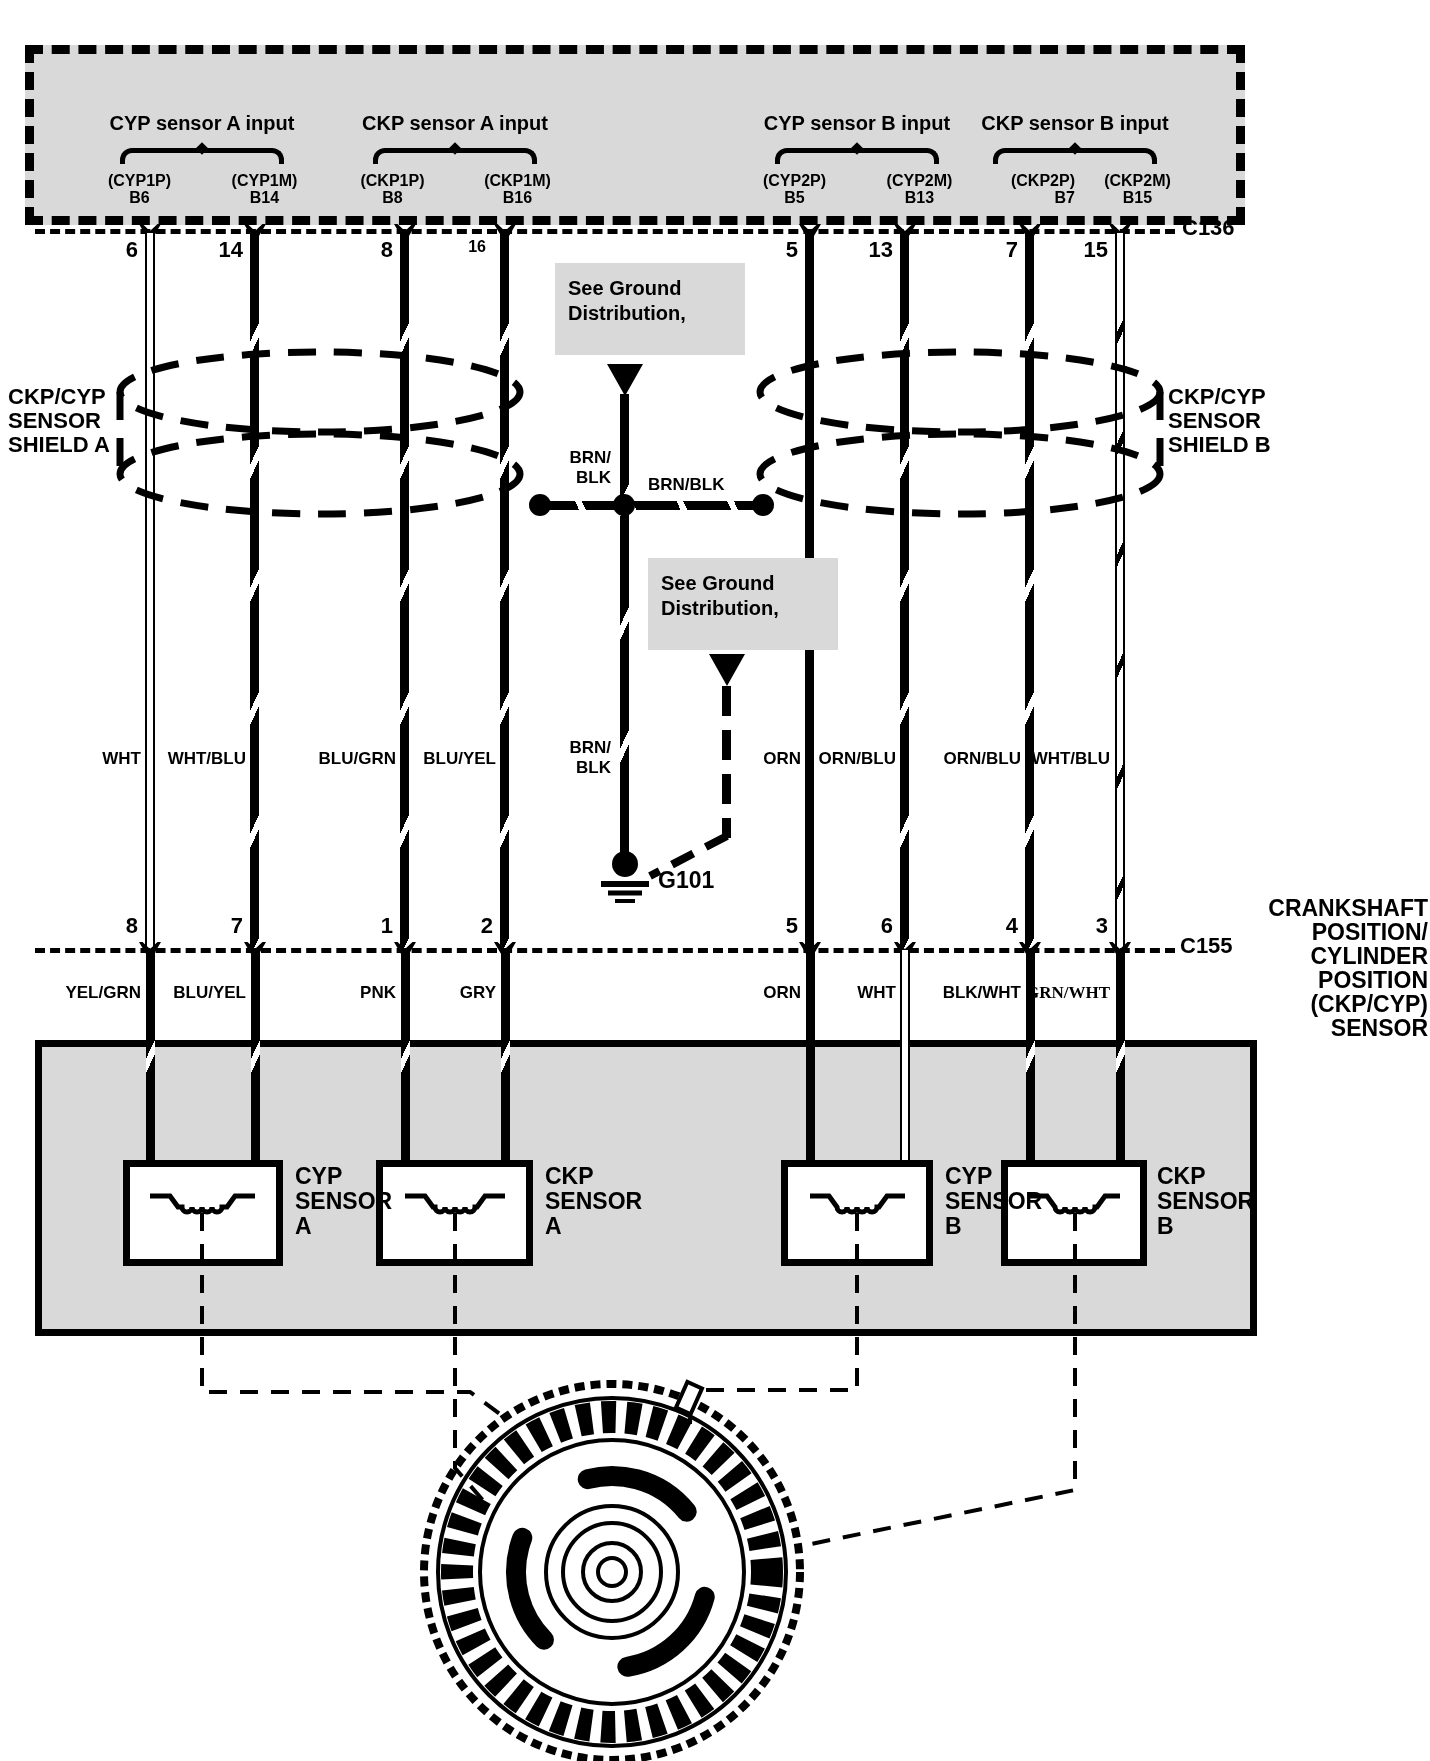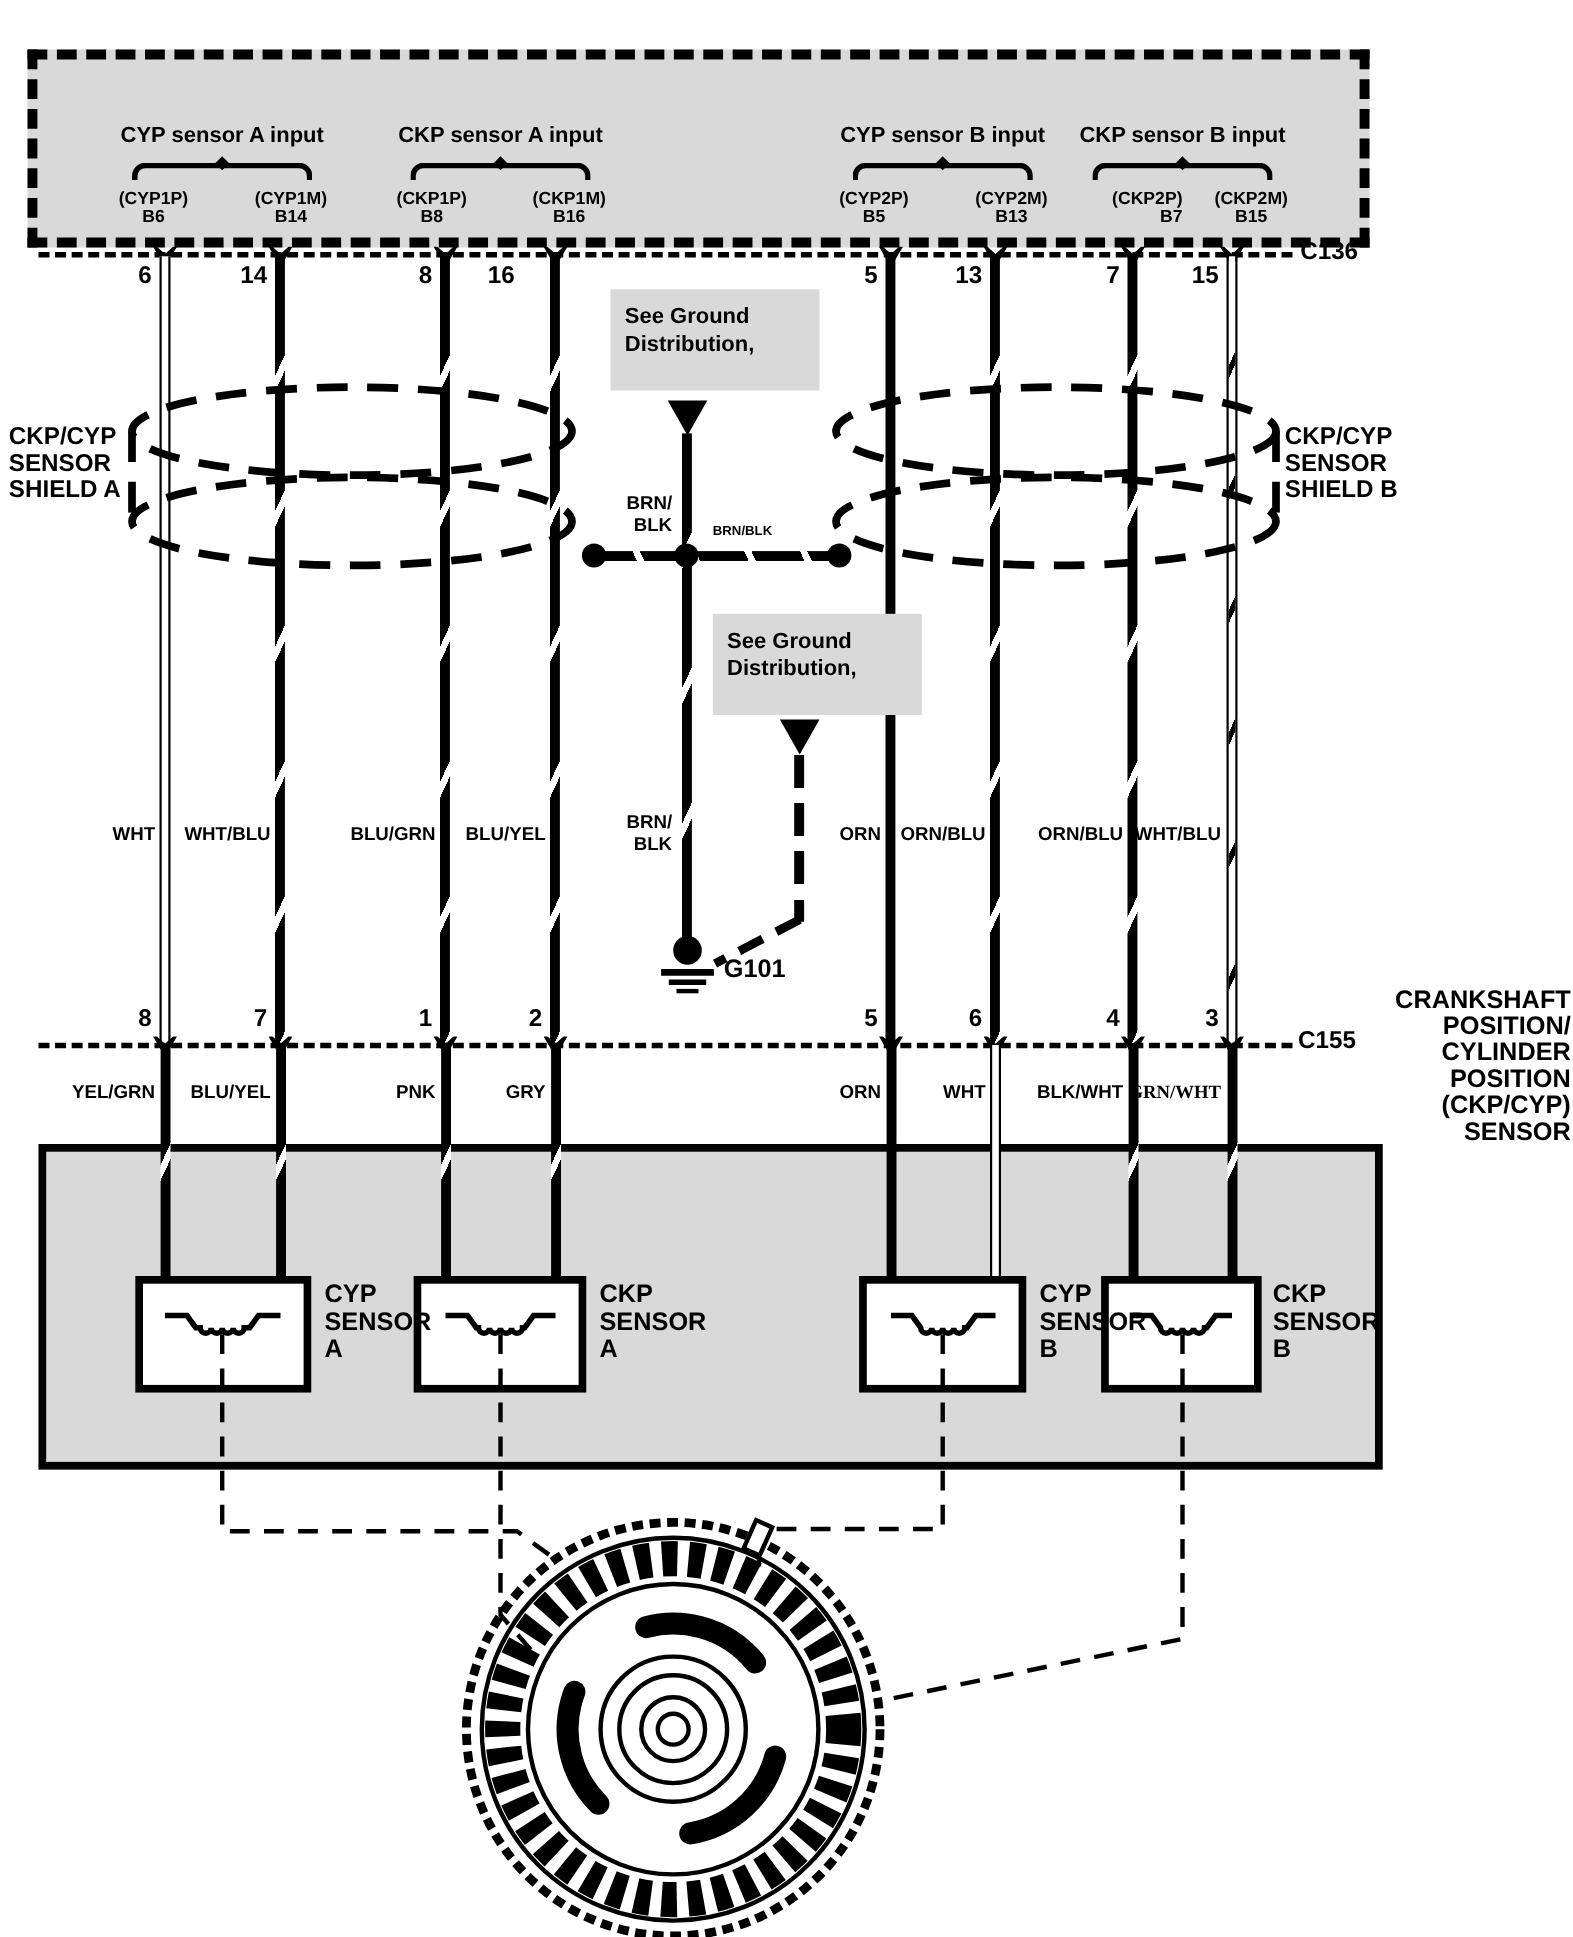--- a/index.html
+++ b/index.html
@@ -97,21 +97,21 @@
   <div class="plug" style="left:244px; top:224px;"></div>
   <div class="plug" style="left:394px; top:224px;"></div>
   <div class="plug" style="left:494px; top:224px;"></div>
   <div class="plug" style="left:799px; top:224px;"></div>
   <div class="plug" style="left:894px; top:224px;"></div>
   <div class="plug" style="left:1019px; top:224px;"></div>
   <div class="plug" style="left:1109px; top:224px;"></div>
   <div class="lbl ra" style="left:98px;  top:238px; width:40px; font-size:22px;">6</div>
   <div class="lbl ra" style="left:203px; top:238px; width:40px; font-size:22px;">14</div>
   <div class="lbl ra" style="left:353px; top:238px; width:40px; font-size:22px;">8</div>
-  <div class="lbl ra" style="left:428px; top:238px; width:40px; font-size:22px;">16</div>
+  <div class="lbl ra" style="left:446px; top:238px; width:40px; font-size:16px;">16</div>
   <div class="lbl ra" style="left:758px; top:238px; width:40px; font-size:22px;">5</div>
   <div class="lbl ra" style="left:853px; top:238px; width:40px; font-size:22px;">13</div>
   <div class="lbl ra" style="left:978px; top:238px; width:40px; font-size:22px;">7</div>
   <div class="lbl ra" style="left:1068px; top:238px; width:40px; font-size:22px;">15</div>
 
   <div class="wire w-dbl" style="left:145px;  top:233px; height:717px;"></div>
   <div class="wire w-hatch" style="left:250px;  top:233px; height:717px;"></div>
   <div class="wire w-hatch" style="left:400px;  top:233px; height:717px;"></div>
   <div class="wire w-hatch" style="left:500px;  top:233px; height:717px;"></div>
   <div class="wire w-solid" style="left:805px;  top:233px; height:717px;"></div>
@@ -129,21 +129,21 @@
 
   <div class="lbl" style="left:8px; top:385px; font-size:22px; line-height:24px;">CKP/CYP
 SENSOR
 SHIELD A</div>
   <div class="lbl" style="left:1168px; top:385px; font-size:22px; line-height:24px;">CKP/CYP
 SENSOR
 SHIELD B</div>
 
   <div class="lbl ra" style="left:545px; top:448px; width:66px; font-size:17px; line-height:20px;">BRN/
 BLK</div>
-  <div class="lbl" style="left:648px; top:476px; width:110px; font-size:12px;">BRN/BLK</div>
+  <div class="lbl" style="left:648px; top:476px; width:110px; font-size:17px;">BRN/BLK</div>
 
   <div class="lbl ra" style="left:81px;  top:750px; width:60px; font-size:17px;">WHT</div>
   <div class="lbl ra" style="left:151px; top:750px; width:95px; font-size:17px;">WHT/BLU</div>
   <div class="lbl ra" style="left:301px; top:750px; width:95px; font-size:17px;">BLU/GRN</div>
   <div class="lbl ra" style="left:401px; top:750px; width:95px; font-size:17px;">BLU/YEL</div>
   <div class="lbl ra" style="left:549px; top:738px; width:62px; font-size:17px; line-height:20px;">BRN/
 BLK</div>
   <div class="lbl ra" style="left:746px;  top:750px; width:55px; font-size:17px;">ORN</div>
   <div class="lbl ra" style="left:801px;  top:750px; width:95px; font-size:17px;">ORN/BLU</div>
   <div class="lbl ra" style="left:926px;  top:750px; width:95px; font-size:17px;">ORN/BLU</div>

